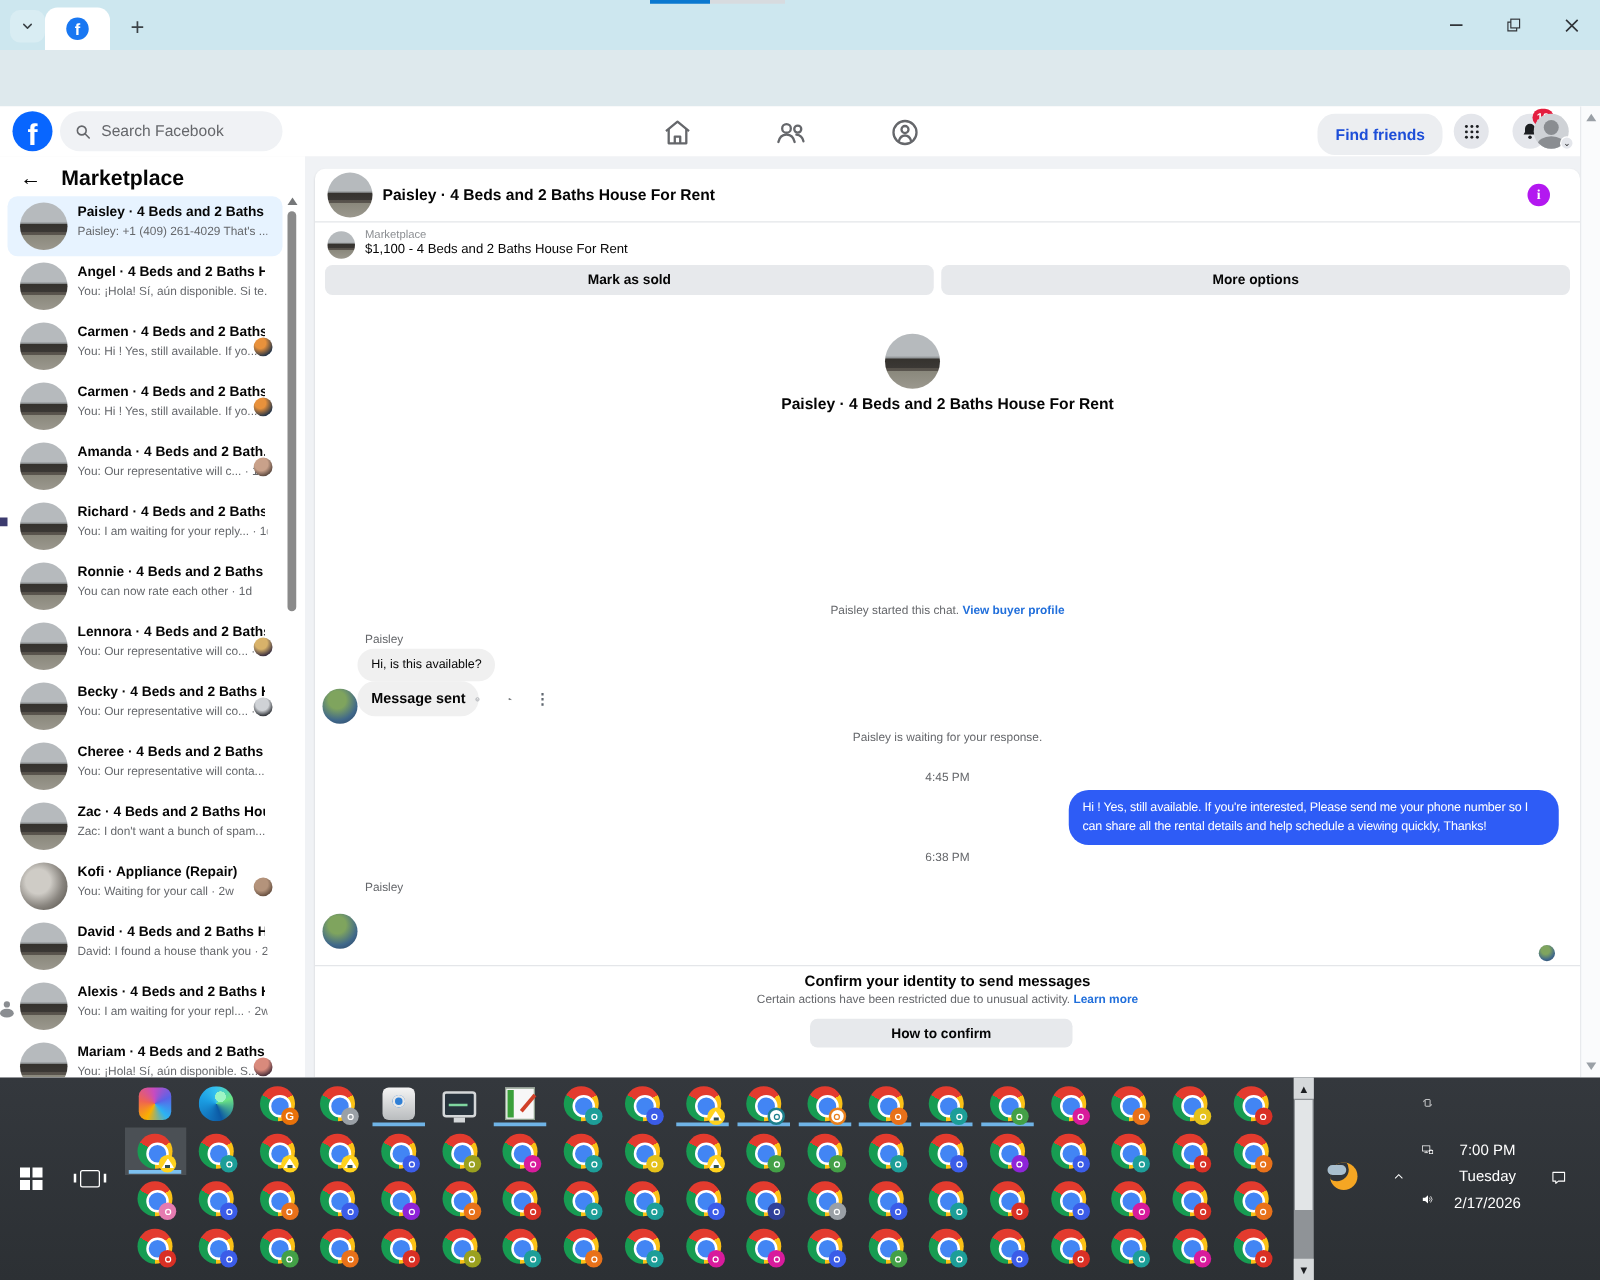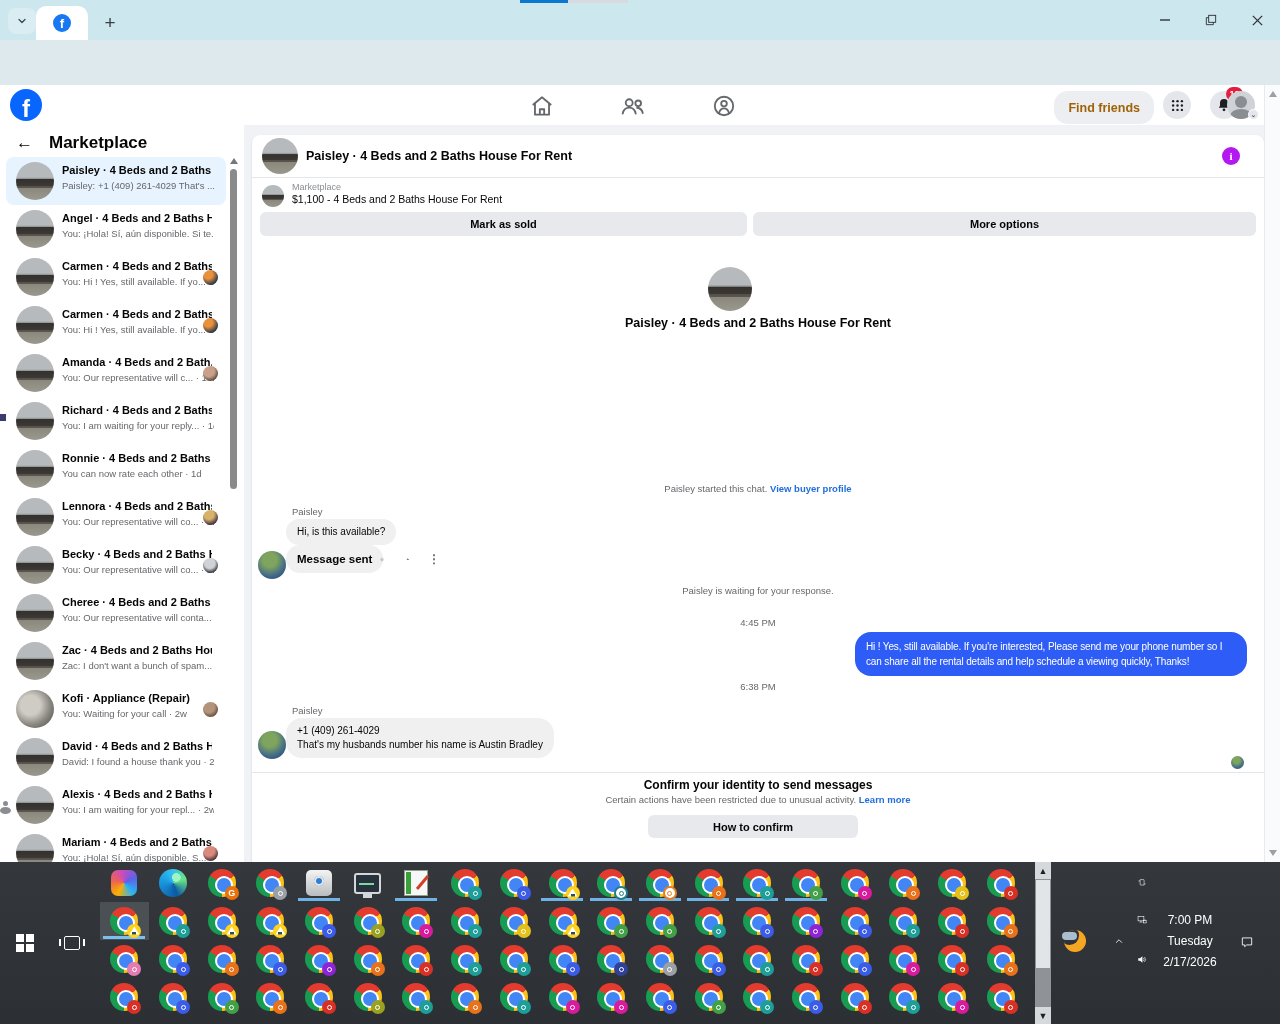--- a/index.html
+++ b/index.html
@@ -24,21 +24,21 @@
   .onigiri-sm{width:10px;height:9px;background:#fff;clip-path:polygon(50% 0,100% 88%,0 88%);position:relative;}
   .onigiri-sm::after{content:"";position:absolute;left:3px;top:5px;width:4px;height:3px;background:#2f4f4f;}
 
   
   .page{position:absolute;left:0;top:85px;width:1280px;height:777px;background:#f0f2f5;overflow:hidden;}
   .fb-header{position:absolute;left:0;top:0;width:1280px;height:40px;background:#fff;}
   .fb-logo{position:absolute;left:10px;top:4px;width:32px;height:32px;border-radius:50%;background:#0866ff;color:#fff;font-weight:bold;font-size:24px;display:flex;align-items:flex-end;justify-content:center;line-height:0.95;}
   .fb-search{position:absolute;left:48px;top:4px;width:178px;height:32px;border-radius:16px;background:#f0f2f5;display:flex;align-items:center;padding:0 12px;gap:8px;}
   .fb-search span{font-size:12.5px;color:#65676b;}
   .hdr-mid{position:absolute;top:8px;width:26px;height:26px;}
-  .pill-btn{position:absolute;top:6px;height:33px;border-radius:14px;background:#eceef1;border:none;font-size:12.5px;font-weight:bold;color:#a16207;padding:0 14px;}
+  .pill-btn{position:absolute;top:6px;height:33px;border-radius:14px;background:#eceef1;border:none;font-size:12.5px;font-weight:bold;color:#1d4ed8;padding:0 14px;}
   .hdr-circle{position:absolute;top:6px;width:28px;height:28px;border-radius:50%;background:#e4e6eb;display:flex;align-items:center;justify-content:center;border:none;}
   .notif-badge{position:absolute;top:-4px;right:-5px;min-width:17px;height:14px;border-radius:8px;background:#e41e3f;color:#fff;font-size:9px;font-weight:bold;display:flex;align-items:center;justify-content:center;padding:0 3px;}
   .hdr-avatar{position:absolute;right:25px;top:6px;width:28px;height:28px;border-radius:50%;background:#cfd2d6;overflow:hidden;border:none;}
   .hdr-avatar::before{content:"";position:absolute;left:8px;top:5px;width:12px;height:12px;border-radius:50%;background:#8a8d91;}
   .hdr-avatar::after{content:"";position:absolute;left:3px;top:18px;width:22px;height:14px;border-radius:50%;background:#8a8d91;}
   .avatar-chev{position:absolute;right:21px;top:24px;width:11px;height:11px;border-radius:50%;background:#e4e6eb;border:1px solid #fff;font-size:7px;color:#1c1e21;display:flex;align-items:center;justify-content:center;}
 
   
   .fb-sidebar{position:absolute;left:0;top:40px;width:244px;height:737px;background:#fff;overflow:hidden;}
   .sb-titlebar{position:absolute;left:16px;top:8px;display:flex;align-items:center;gap:16px;}
@@ -232,20 +232,29 @@
           <circle cx="12" cy="12" r="1.7"></circle>
           <circle cx="12" cy="19" r="1.7"></circle>
         </svg>
     </button>
   </div>
 
   <div class="page">
 
     <div class="fb-header">
       <div class="fb-logo">f</div>
+      <div class="fb-search">
+        <svg width="13" height="13" viewBox="0 0 24 24">
+            <g fill="none" stroke="#65676b" stroke-width="2.4" stroke-linecap="round">
+              <circle cx="10" cy="10" r="6.5"></circle>
+              <path d="M15.5 15.5L21 21"></path>
+            </g>
+          </svg>
+        <span>Search Facebook</span>
+      </div>
       <svg class="hdr-mid" style="left:529px" viewBox="0 0 24 24">
           <g fill="none" stroke="#65676b" stroke-width="1.7" stroke-linejoin="round">
             <path d="M3.5 11L12 4l8.5 7"></path>
             <path d="M5.5 9.5V20h13V9.5"></path>
             <path d="M10 20v-5h4v5"></path>
           </g>
         </svg>
       <svg class="hdr-mid" style="left:620px" viewBox="0 0 24 24">
           <g fill="none" stroke="#65676b" stroke-width="1.7" stroke-linecap="round">
             <circle cx="8.5" cy="9" r="3.2"></circle>
@@ -420,24 +429,20 @@
           </button>
       </div>
 
       <div class="sys-text" style="top:450px">Paisley is waiting for your response.</div>
       <div class="sys-text" style="top:482px">4:45 PM</div>
 
       <div class="bubble-out">Hi ! Yes, still available. If you're interested, Please send me your phone number so I can share all the rental details and help schedule a viewing quickly, Thanks!</div>
 
       <div class="sys-text" style="top:546px">6:38 PM</div>
       <div class="sender-label" style="top:570px">Paisley</div>
-      <div class="bubble-in" style="top:583px">
-        <div>+1 (409) 261-4029</div>
-        <div>That's my husbands number his name is Austin Bradley</div>
-      </div>
       <div class="msg-av ph-person" style="top:596px"></div>
       <div class="read-av ph-person"></div>
 
       <div class="cc-div" style="top:637px"></div>
       <div class="confirm-title">Confirm your identity to send messages</div>
       <div class="confirm-sub">
         <span>Certain actions have been restricted due to unusual activity.</span>
         <span class="link">Learn more</span>
       </div>
       <button class="confirm-btn">How to confirm</button>

